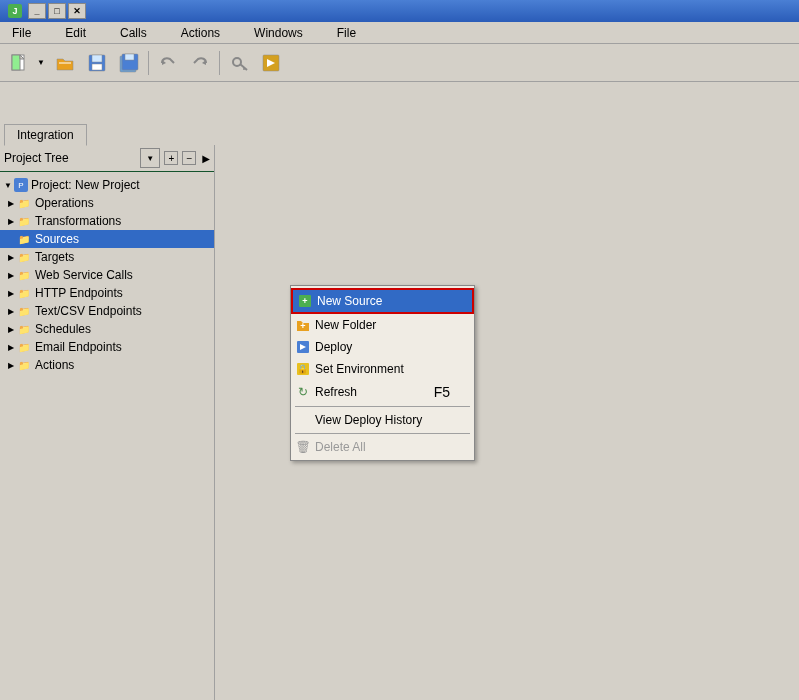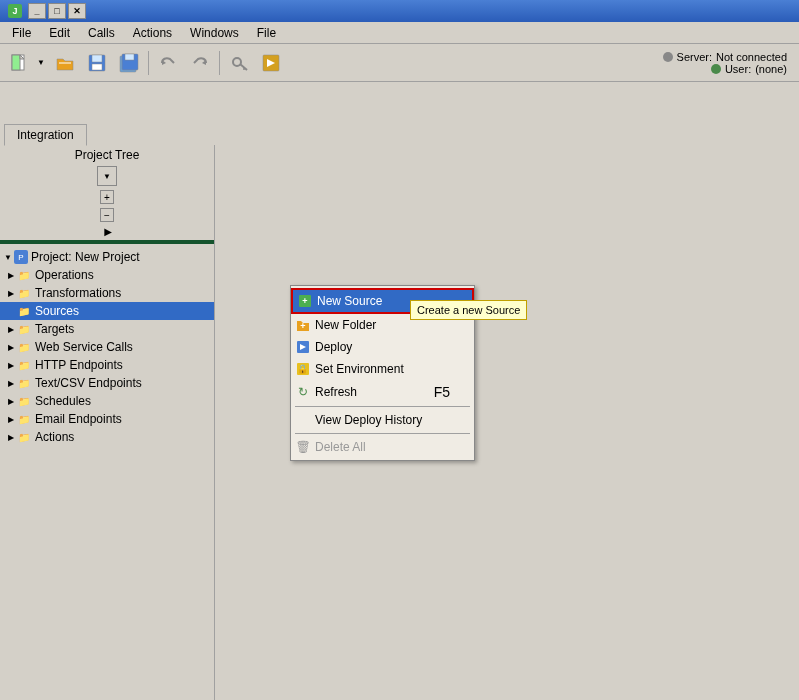--- a/index.html
+++ b/index.html
@@ -54,21 +54,21 @@
     .title-btn.close { background: #d4d0c8; }
 
     
     .menu-bar {
       background: #d4d0c8;
       border-bottom: 1px solid #a0a0a0;
       height: 22px;
       display: flex;
       align-items: center;
       padding: 0 4px;
-      gap: 2px;
+      gap: 18px;
     }
     .menu-item {
       padding: 2px 8px;
       cursor: pointer;
       font-size: 12px;
       color: #000;
     }
 
     
     .toolbar {
@@ -168,26 +168,25 @@
       width: 215px;
       border-right: 1px solid #a0a0a0;
       background: #d4d0c8;
       display: flex;
       flex-direction: column;
     }
 
     
     .project-tree-header {
       background: #d4d0c8;
-      border-bottom: 4px solid #14532d;
+      border-bottom: 1px solid #14532d;
       padding: 3px 4px;
       display: flex;
       align-items: center;
       gap: 4px;
-      flex-direction: column;
     }
     .project-tree-label {
       font-size: 12px;
       flex: 1;
     }
     .tree-ctrl-btn {
       width: 14px; height: 14px;
       border: 1px solid #888;
       background: #d4d0c8;
       display: flex;
@@ -428,32 +427,20 @@
       <line x1="15" y1="14" x2="15" y2="17" stroke="#888" stroke-width="1.5"></line>
     </svg>
   </div>
   <div class="toolbar-btn" title="Deploy">
     <svg width="20" height="20" viewBox="0 0 20 20">
       <rect x="2" y="2" width="16" height="16" fill="#d4a020" stroke="#888" stroke-width="0.5" rx="1"></rect>
       <polygon points="6,6 14,10 6,14" fill="white"></polygon>
     </svg>
   </div>
 
-  <div class="server-info">
-    <div class="server-info-row">
-      <span class="server-dot"></span>
-      <span>Server:</span>
-      <span>Not connected</span>
-    </div>
-    <div class="server-info-row">
-      <span class="user-dot"></span>
-      <span>User:</span>
-      <span>(none)</span>
-    </div>
-  </div>
 </div>
 
 <div class="tab-bar">
   <div class="tab active">
     <span>Integration</span>
   </div>
 </div>
 
 <div class="main-area">
 
@@ -595,22 +582,19 @@
       </div>
 
       <div class="ctx-separator"></div>
 
       <div class="ctx-item disabled">
         <span class="ctx-icon" style="color:#999; font-size:12px;">🗑</span>
         <span>Delete All</span>
       </div>
     </div>
 
-    <div class="tooltip">
-      <span>Create a new Source</span>
-    </div>
 
     <div class="status-bar">
       <span></span>
       <div class="status-gear">⚙</div>
     </div>
   </div>
 </div>
 
 </body></html>

